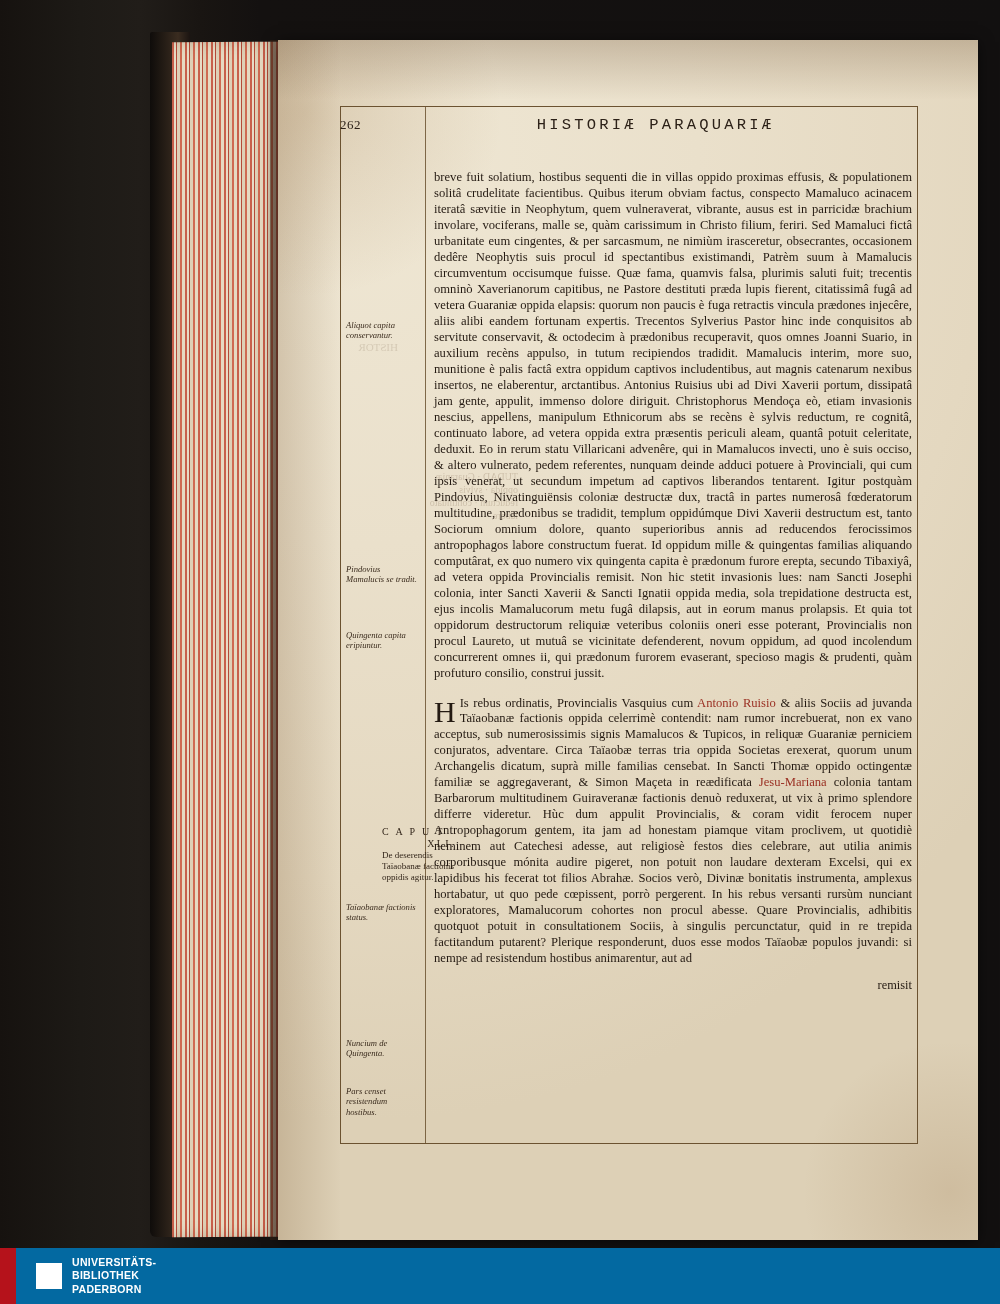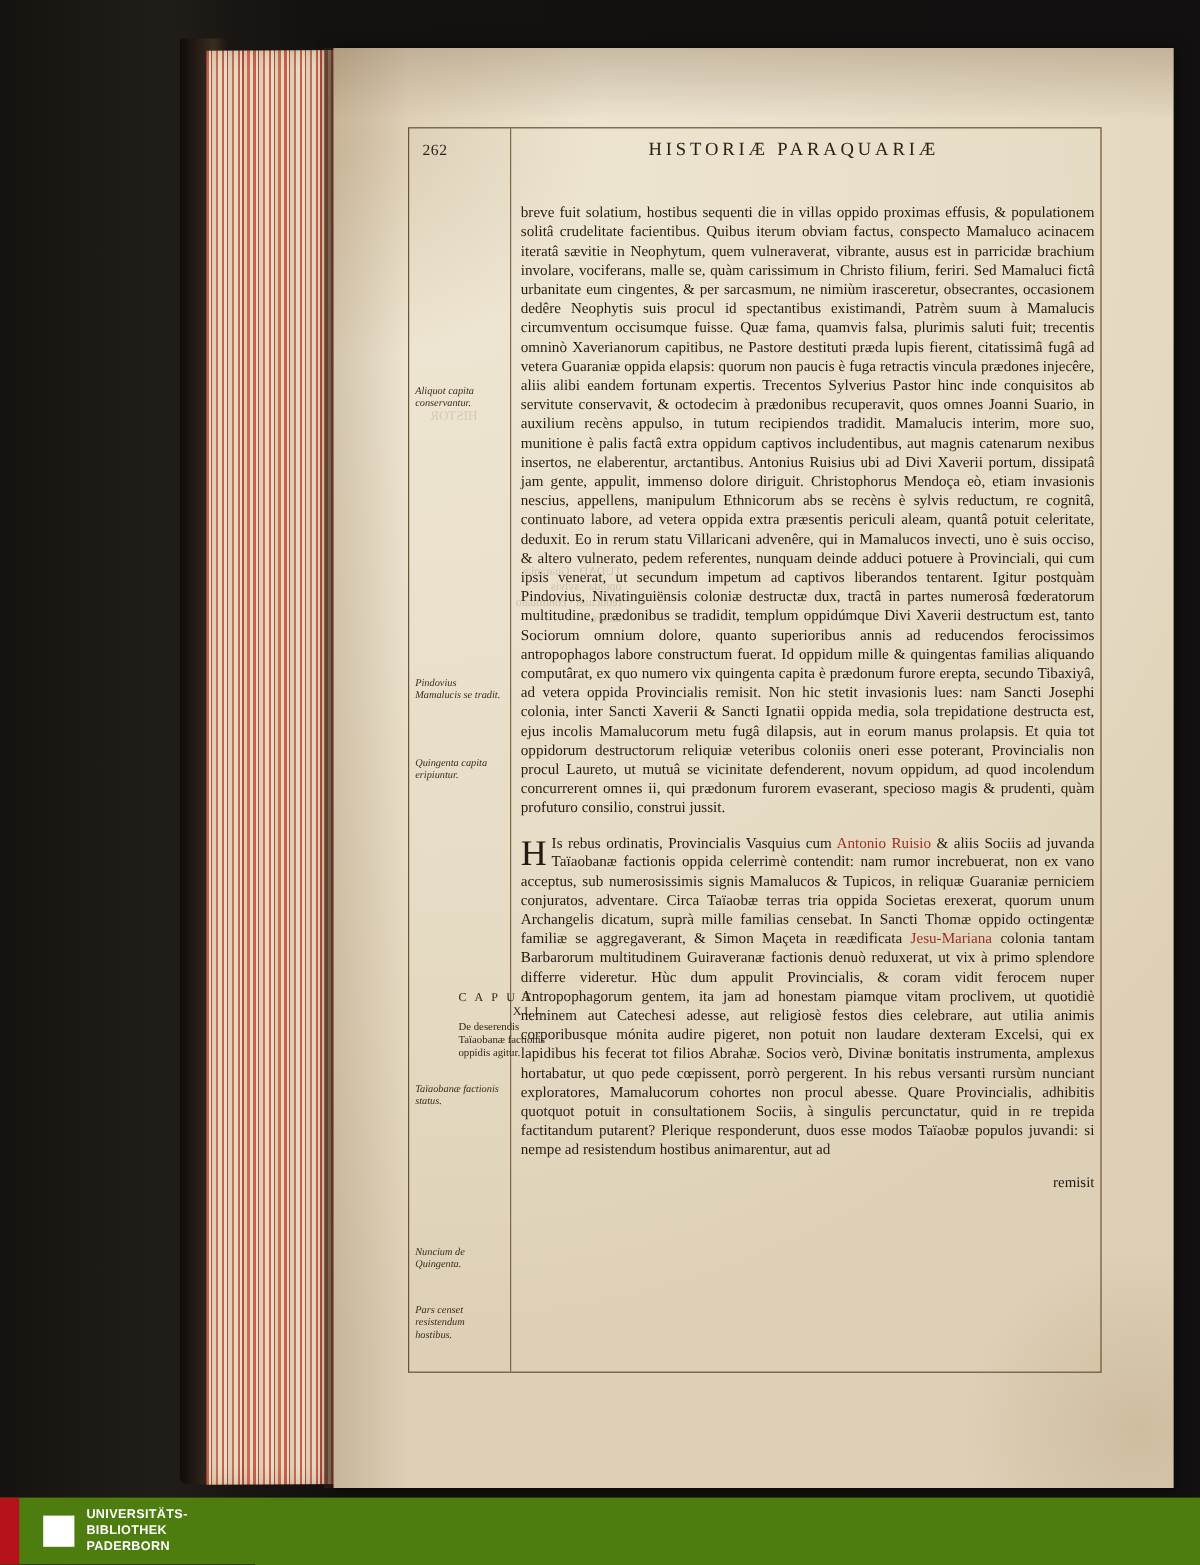--- a/index.html
+++ b/index.html
@@ -124,30 +124,31 @@
     position: absolute;
     left: 62px;
     top: 76px;
     width: 578px;
     display: flex;
     align-items: baseline;
     color: #2c2118;
   }
   .folio {
     width: 80px;
-    padding-left: 12px;
+    padding-left: 0;
     font-size: 13px;
     letter-spacing: .5px;
   }
   .running-title {
     flex: 1;
     text-align: center;
     font-size: 15.5px;
     letter-spacing: 3.2px;
     padding-right: 27px;
+    font-family: Liberation Mono, monospace;
   }
 
   
   .body-area {
     position: absolute;
     left: 62px;
     top: 100px;
     width: 578px;
     height: 1000px;
   }
@@ -267,21 +268,21 @@
     pointer-events: none;
   }
 
   
   .watermark {
     position: absolute;
     left: 0;
     bottom: 0;
     width: 1000px;
     height: 56px;
-    background: #4d7c0f;
+    background: #0369a1;
     display: flex;
     align-items: center;
   }
   .wm-flag {
     width: 16px;
     height: 56px;
     background: #b5121b;
     margin-right: 20px;
   }
   .wm-box {

